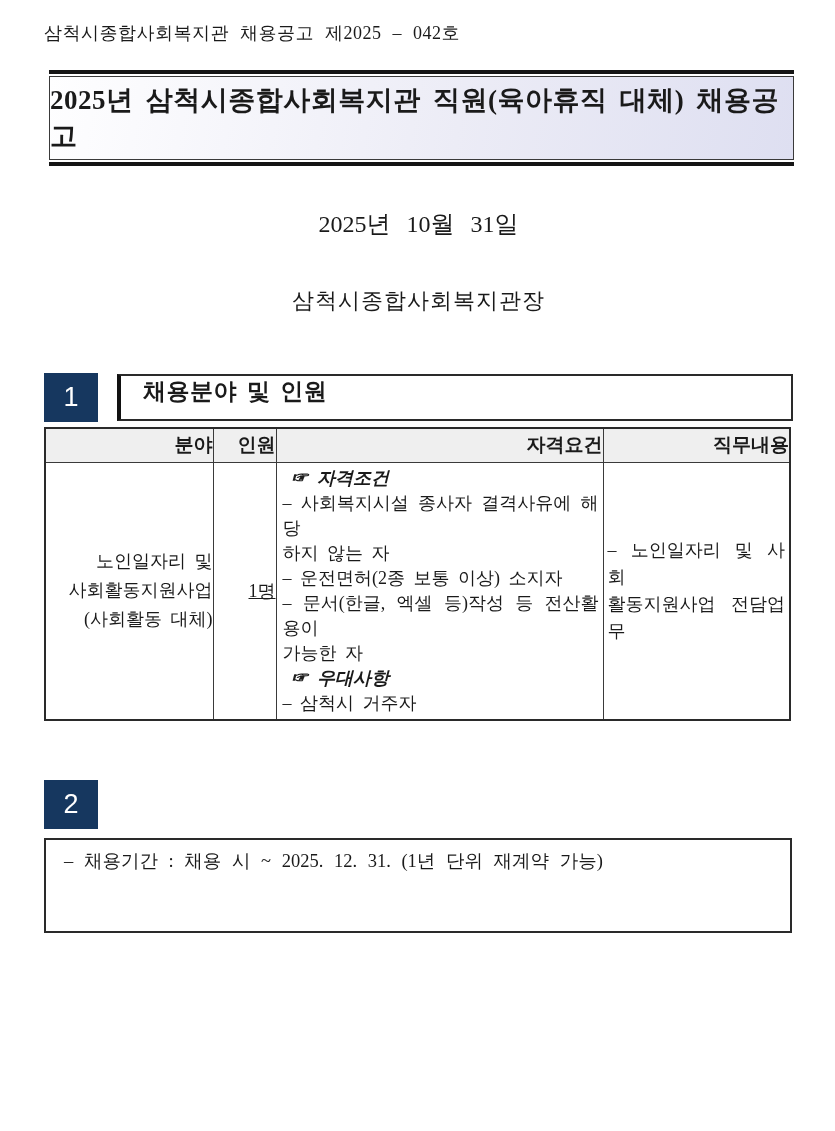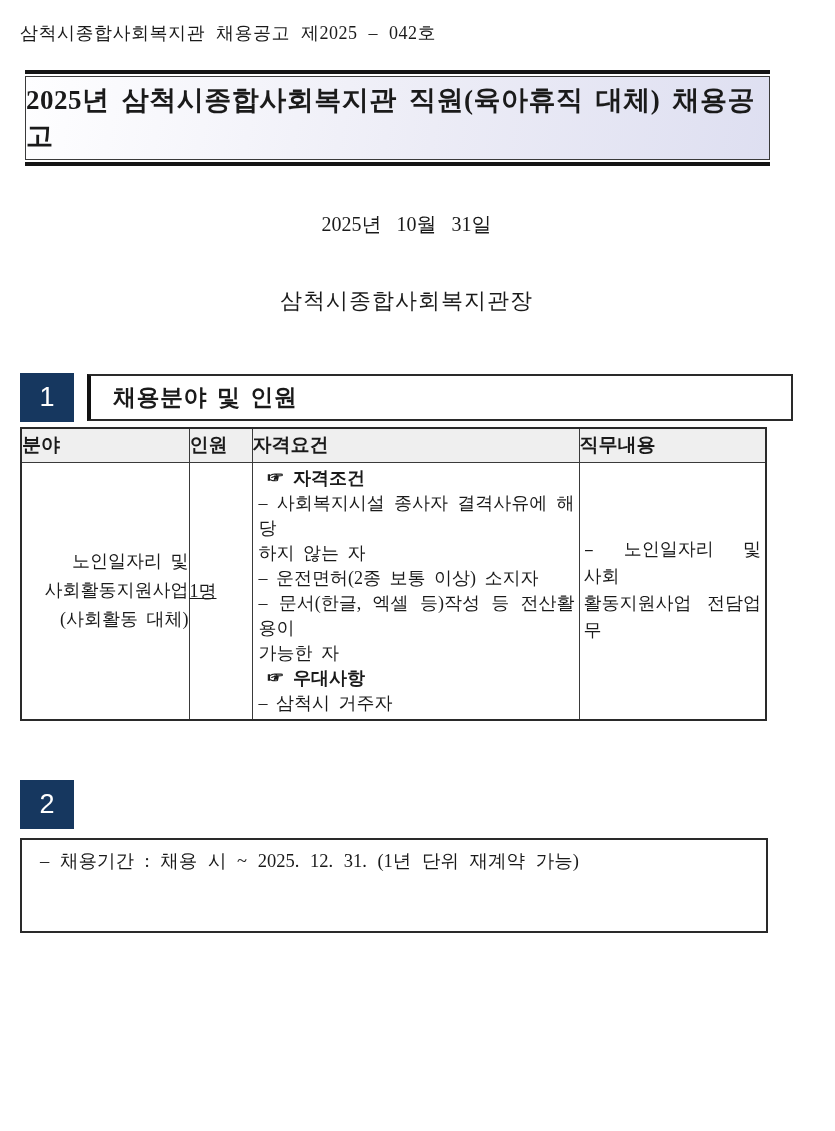--- a/index.html
+++ b/index.html
@@ -3,21 +3,21 @@
 <meta charset="utf-8">
 <style>
   * { margin: 0; padding: 0; box-sizing: border-box; }
   html, body { background: #ffffff; }
   body {
     width: 835px; height: 1131px;
     overflow: hidden;
     font-family: "Liberation Serif", "DejaVu Serif", serif;
     color: #1a1a1a;
   }
-  .page { width: 835px; height: 1075px; padding: 20px 42px 0 20px; }
+  .page { width: 835px; height: 1075px; padding: 20px 42px 0 44px; }
 
   
   .doc-number {
     font-size: 18px; line-height: 26px;
     word-spacing: 6px; letter-spacing: 0.5px;
   }
 
   
   .title-band-outer {
     margin-top: 24px; margin-left: 5px; width: 745px;
@@ -36,77 +36,77 @@
     word-spacing: 5px; letter-spacing: 0.5px;
   }
 
   
   .intro { margin-top: 46px; font-size: 20px; }
   .intro .line { line-height: 43px; word-spacing: 7px; }
   .intro .line.spread { text-align: justify; text-align-last: justify; }
 
   .date-line {
     margin-top: 44px; text-align: center;
-    font-size: 20px; line-height: 28px; word-spacing: 10px;
+    font-size: 24px; line-height: 28px; word-spacing: 10px;
   }
   .signer-line {
     margin-top: 48px; text-align: center;
     font-size: 22px; line-height: 30px; letter-spacing: 1px;
   }
 
   
   .section-header { display: flex; align-items: stretch; height: 51px; }
   .sec1 { margin-top: 56px; }
   .sec2 { margin-top: 58px; }
   .section-num {
     width: 54px; height: 49px; margin-top: 1px;
     background: #16375f; color: #ffffff;
     font-family: "Liberation Sans", "DejaVu Sans", sans-serif;
     font-size: 27px; font-weight: 400;
     display: flex; align-items: center; justify-content: center;
     flex: 0 0 auto;
   }
   .section-title-box {
-    flex: 1; margin-left: 13px; margin-top: 2px; height: 47px;
+    flex: 1; margin-left: 19px; margin-top: 2px; height: 47px;
     border: 2px solid #2a2a2a; border-left: 4px solid #111111;
     background: #ffffff;
-    display: flex; align-items: center; padding-left: 22px;
+    display: flex; padding-left: 22px;
   }
   .section-title-box .sec-title {
     font-family: "Liberation Sans", "DejaVu Sans", sans-serif;
     font-size: 23px; font-weight: 700; letter-spacing: 0.5px; word-spacing: 3px;
   }
 
   
   table.recruit-table {
     margin-top: 4px; width: 745px;
     border-collapse: collapse; table-layout: fixed;
     border: 2px solid #2a2a2a;
   }
   .recruit-table th, .recruit-table td {
     border: 1.5px solid #3a3a3a;
     font-size: 18px; word-spacing: 4px;
   }
   .recruit-table th {
     background: #efefef; font-weight: 700; font-size: 19px;
-    height: 34px; text-align: left;
+    height: 34px; text-align: right;
   }
   .recruit-table td { height: 204px; vertical-align: middle; }
   col.c-field { width: 168px; }
   col.c-count { width: 63px; }
   col.c-qual  { width: 327px; }
   col.c-duty  { width: 187px; }
   td.cell-field { text-align: right; line-height: 29px; }
-  td.cell-count { text-align: left; text-decoration: underline; }
+  td.cell-count { text-align: right; text-decoration: underline; }
   td.cell-qual  { padding: 3px 4px 3px 6px; vertical-align: top; }
   td.cell-qual .qline { line-height: 25px; }
-  td.cell-qual .qline.bold { font-weight: 700; padding-left: 8px; }
+  td.cell-qual .qline.bold { font-weight: 700; padding-left: 8px; font-style: italic; }
   td.cell-qual .qline.spread { text-align: justify; text-align-last: justify; }
   td.cell-duty { padding: 0 4px; }
-  td.cell-duty .dline { line-height: 27px; font-family: Liberation Mono, monospace; }
+  td.cell-duty .dline { line-height: 27px; }
   td.cell-duty .dline.spread { text-align: justify; text-align-last: justify; }
 
   
   .cond-box {
     margin-top: 8px; width: 748px; height: 95px;
     border: 2px solid #2a2a2a;
     padding: 9px 6px 8px 18px;
   }
   .cond-box .cline { font-size: 18.5px; line-height: 25px; word-spacing: 6px; }
 </style>

